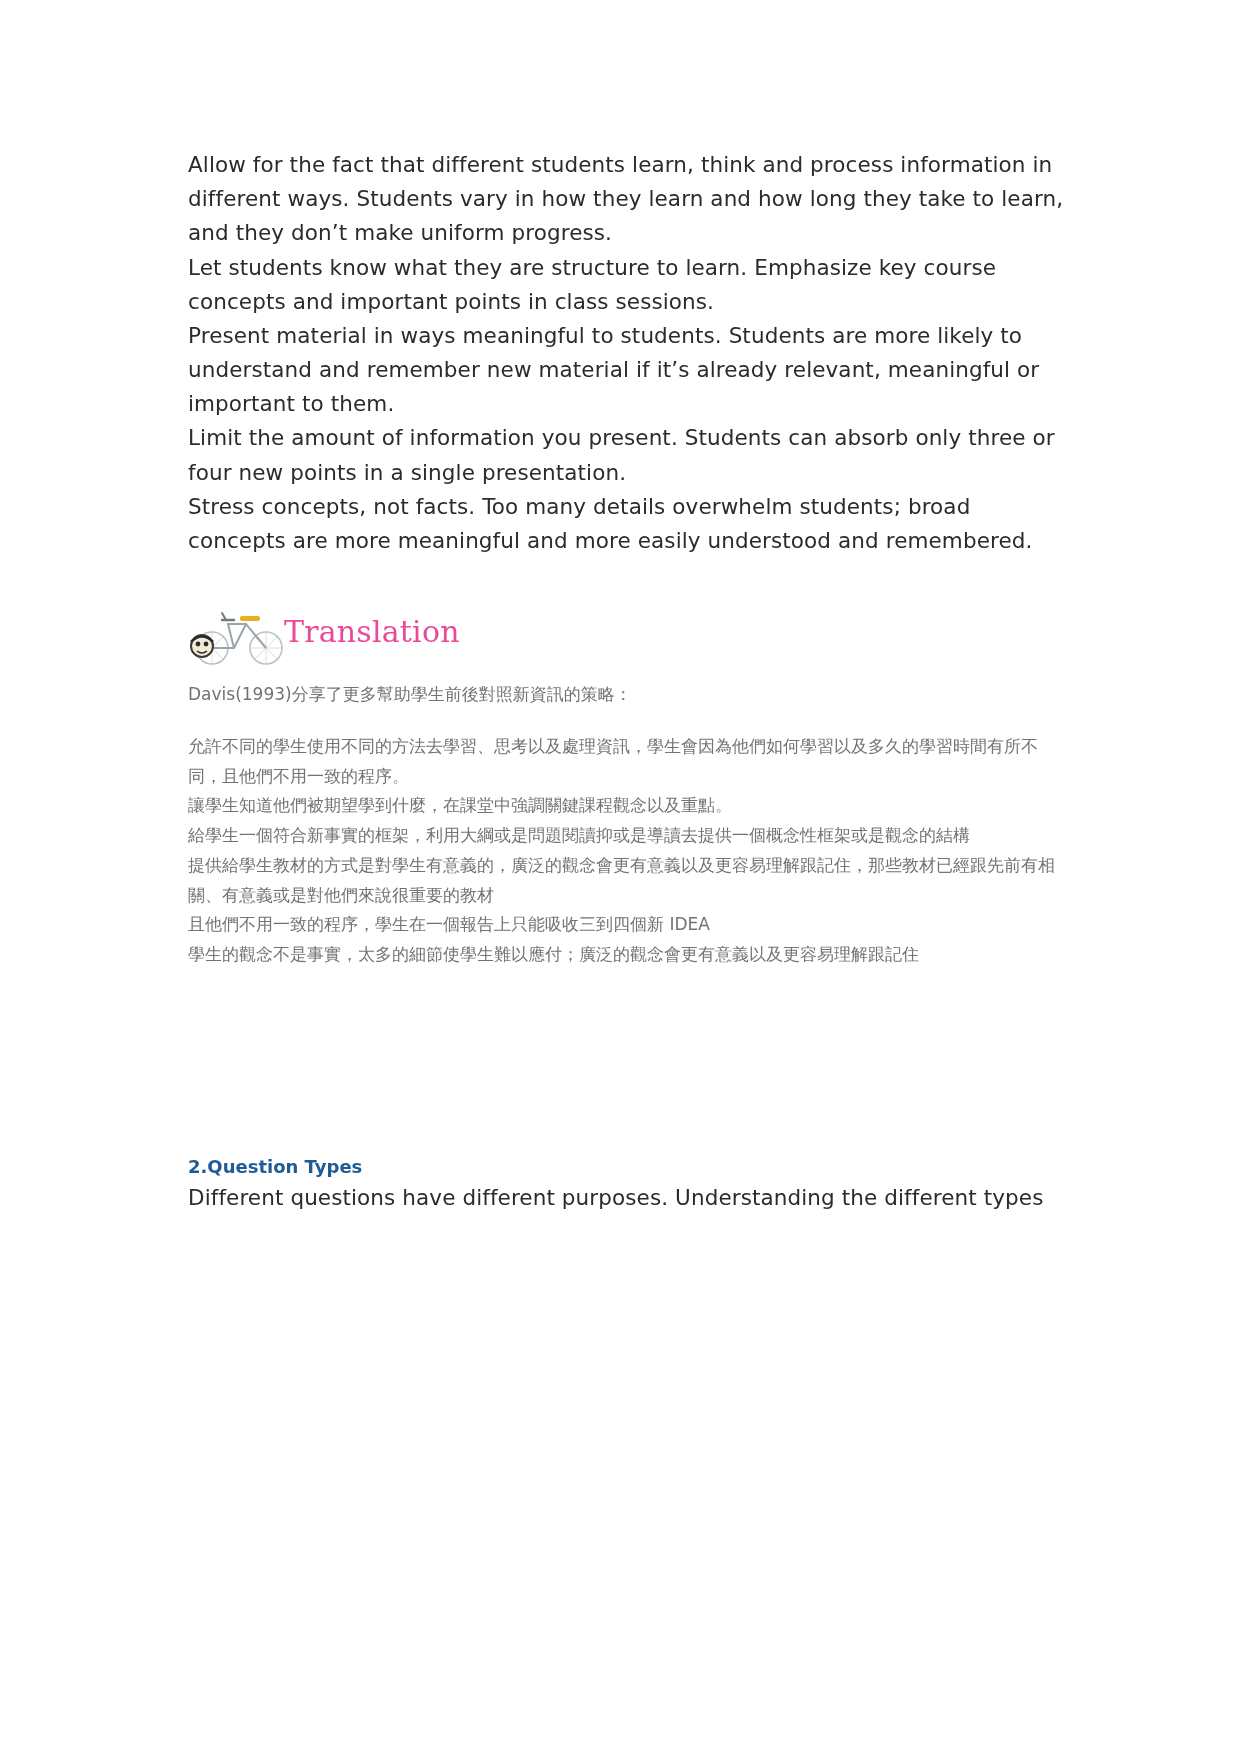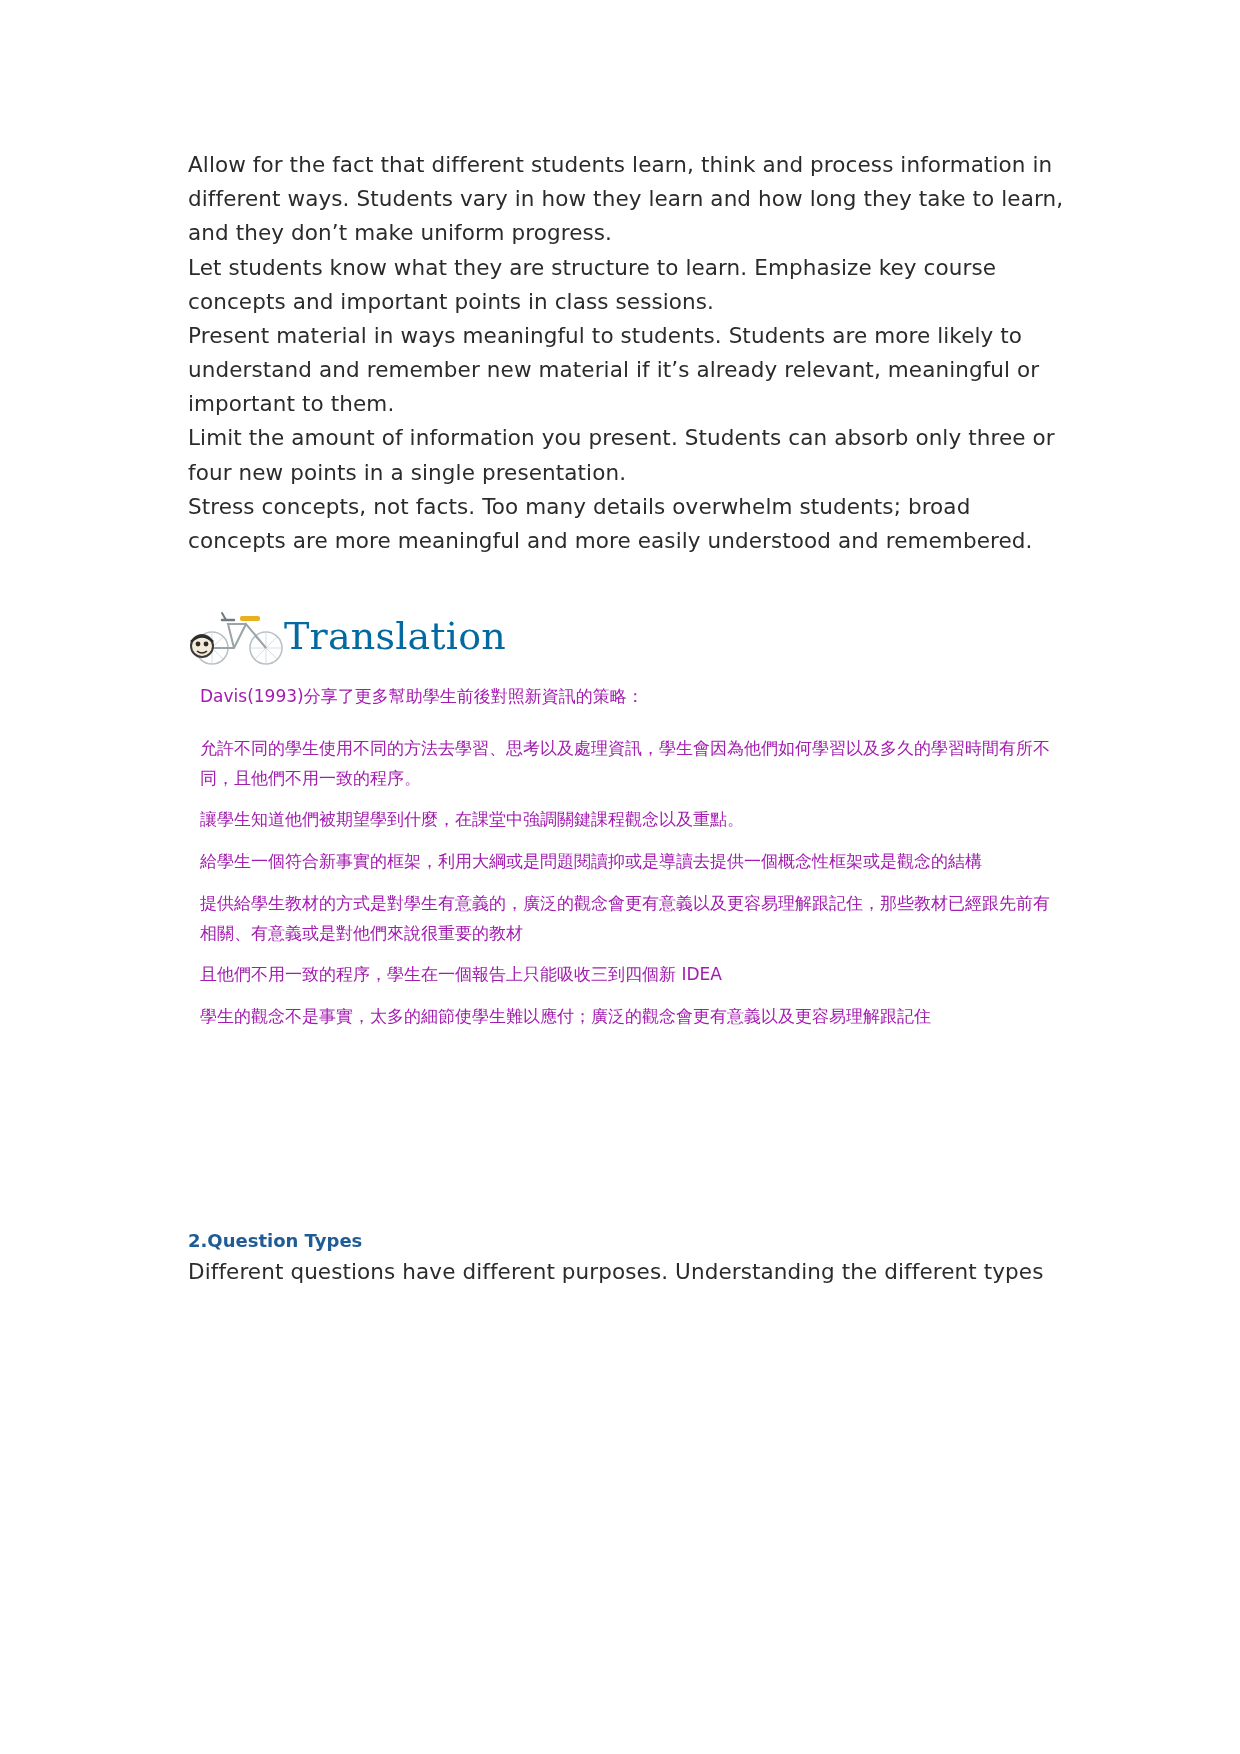--- a/index.html
+++ b/index.html
@@ -26,22 +26,22 @@
     font-size: 21.5px;
     line-height: 1.59;
     color: #2b2b2b;
     margin: 0 0 0 0;
     letter-spacing: 0.1px;
   }
   .zh-block {
     font-family: "DejaVu Sans", sans-serif;
     font-size: 17px;
     line-height: 1.75;
-    color: #a21caf;
-    margin: 12px;
+    color: #737373;
+    margin: 0;
   }
   .zh-intro {
     margin-bottom: 22px;
   }
   .heading {
     font-family: "DejaVu Sans", sans-serif;
     font-size: 18px;
     font-weight: bold;
     color: #1f5c96;
     margin: 0 0 4px 0;
@@ -50,22 +50,22 @@
     position: relative;
     height: 78px;
     margin-top: 34px;
     margin-bottom: 10px;
   }
   .translation-label {
     position: absolute;
     left: 96px;
     top: 22px;
     font-family: "DejaVu Serif", serif;
-    font-size: 38px;
-    color: #0369a1;
+    font-size: 30px;
+    color: #ec4899;
     letter-spacing: 0.2px;
   }
   .bike-icon {
     position: absolute;
     left: 0px;
     top: 6px;
     width: 100px;
     height: 72px;
   }
   .spacer-big {

